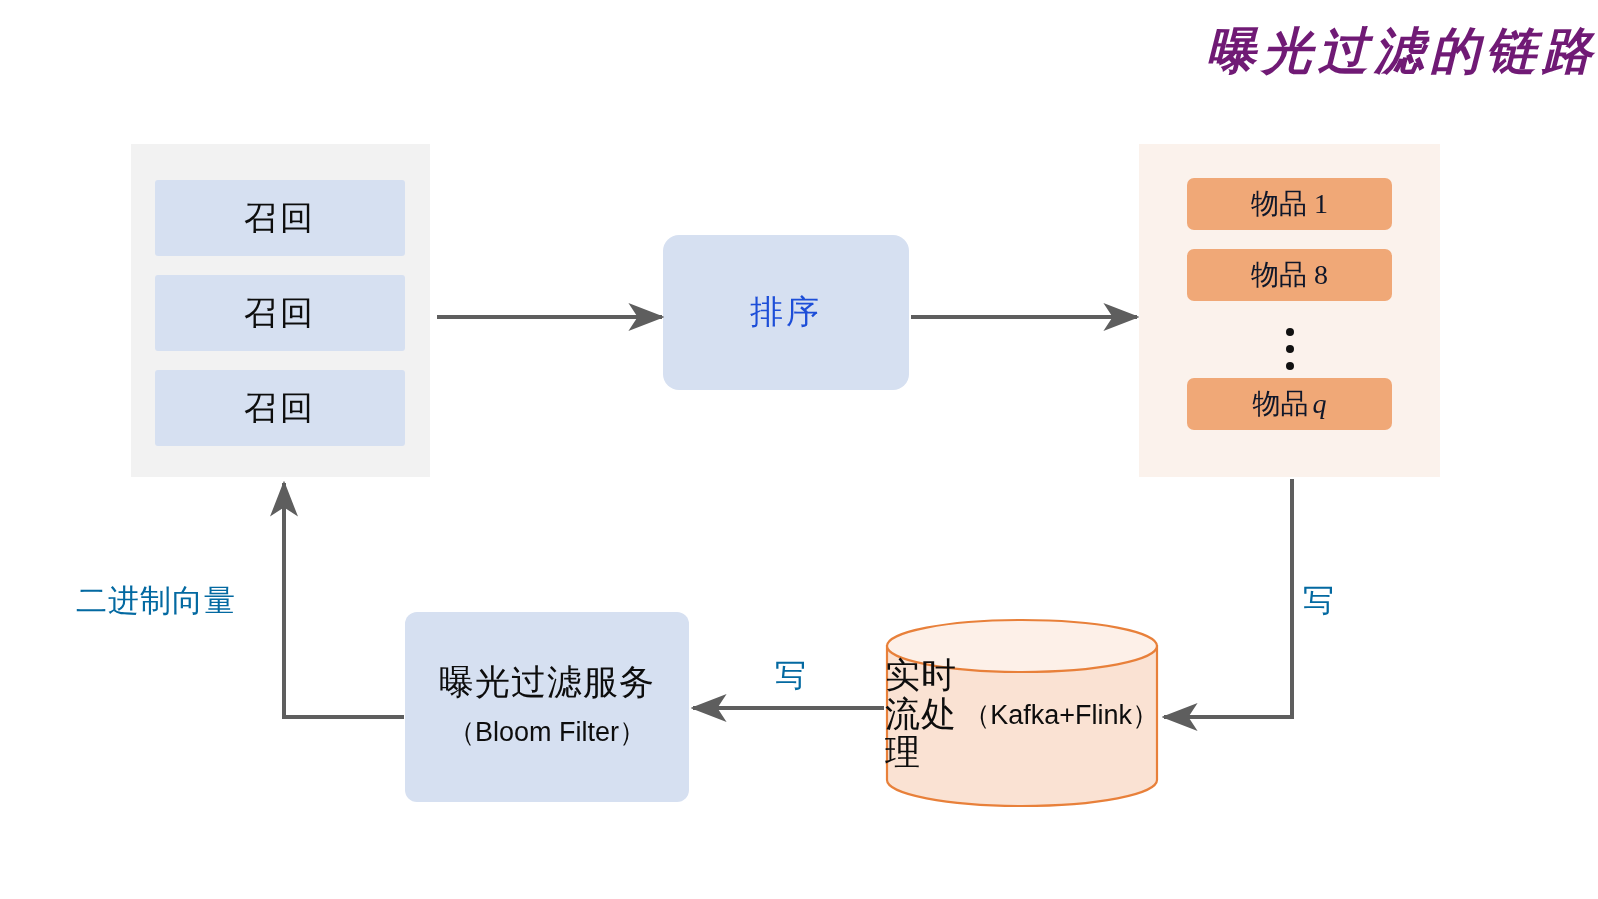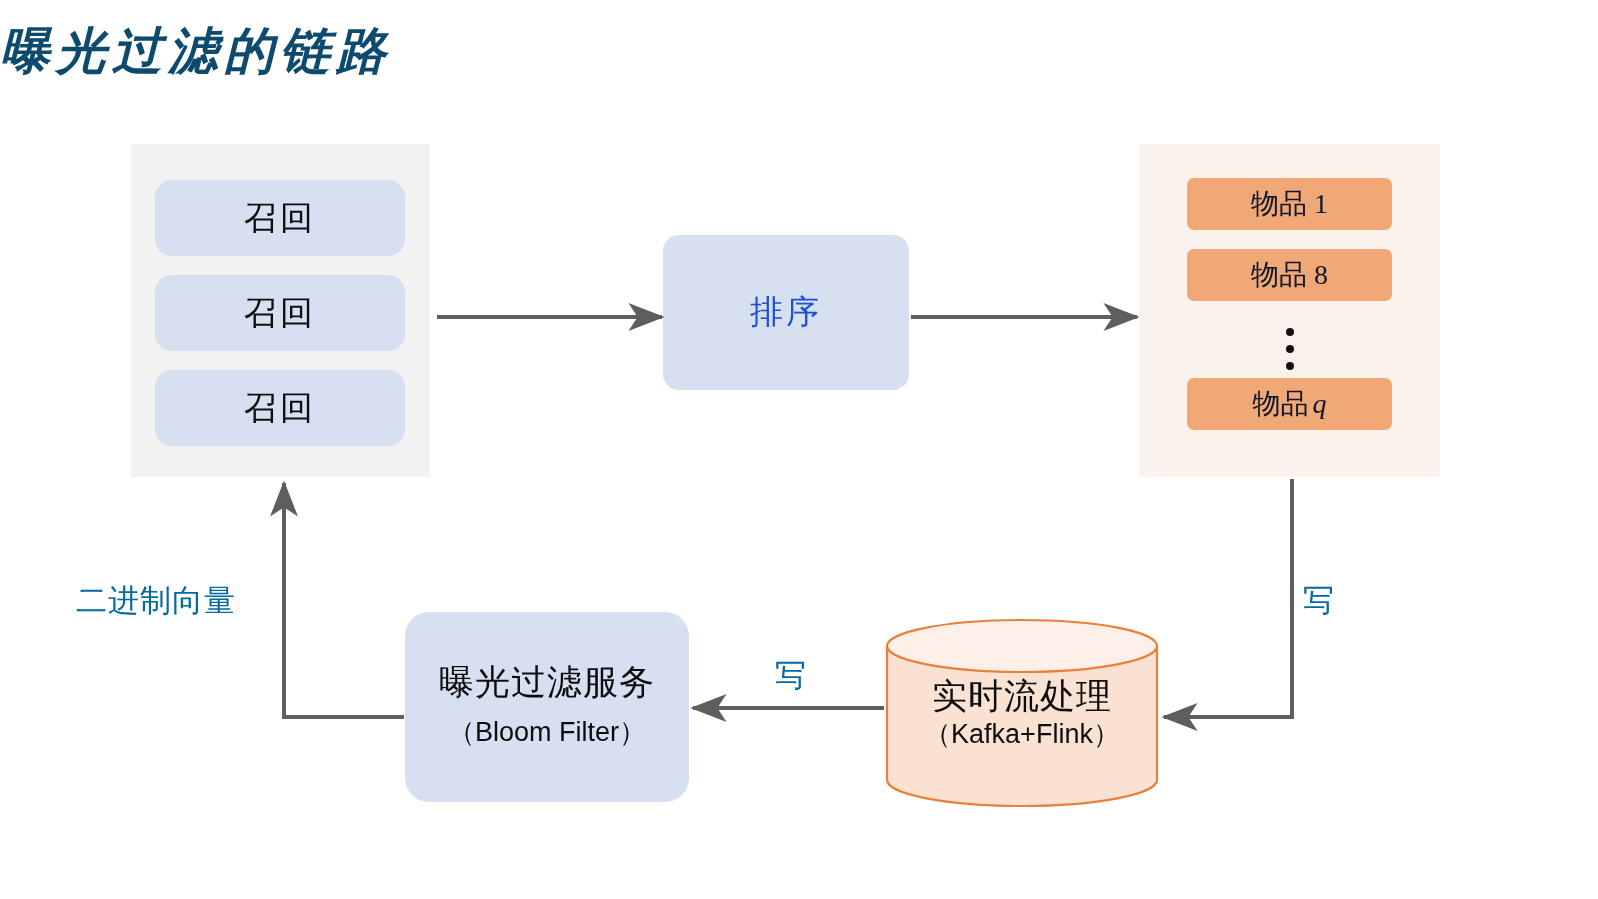--- a/index.html
+++ b/index.html
@@ -15,27 +15,27 @@
     font-family: "Liberation Sans", "DejaVu Sans", sans-serif;
     color: #1a1a1a;
   }
 
   
   #diagram-title {
     position: absolute;
     top: 18px;
     left: 0;
     width: 1598px;
-    text-align: left;
+    text-align: right;
     font-family: "Liberation Serif", "DejaVu Serif", serif;
     font-weight: bold;
     font-style: italic;
     font-size: 50px;
     letter-spacing: 6px;
-    color: #0c4a6e;
+    color: #701a75;
     white-space: nowrap;
   }
 
   
   .panel {
     position: absolute;
     box-sizing: border-box;
   }
   #recall-panel {
     left: 131px;
@@ -50,21 +50,21 @@
     width: 301px;
     height: 333px;
     background: #fbf2ec;
   }
 
   
   .rbox {
     position: absolute;
     box-sizing: border-box;
     background: #d6e0f1;
-    border-radius: 17px;
+    border-radius: 3px;
     display: flex;
     align-items: center;
     justify-content: center;
     font-family: "Liberation Serif", "DejaVu Serif", serif;
     color: #0d0d0d;
   }
   .recall-box {
     left: 155px;
     width: 250px;
     height: 76px;
@@ -133,21 +133,21 @@
   }
 
   
   #bloom-box {
     position: absolute;
     left: 405px;
     top: 612px;
     width: 284px;
     height: 190px;
     background: #d6e0f1;
-    border-radius: 24px;
+    border-radius: 12px;
     display: flex;
     flex-direction: column;
     align-items: center;
     justify-content: center;
     color: #0d0d0d;
   }
   #bloom-box .line1 {
     font-family: "Liberation Serif", "DejaVu Serif", serif;
     font-size: 35px;
     letter-spacing: 1px;
@@ -169,21 +169,21 @@
     height: 190px;
   }
   #stream-cylinder svg { display: block; }
   #stream-label {
     position: absolute;
     left: 885px;
     top: 660px;
     width: 274px;
     height: 110px;
     display: flex;
-    flex-direction: column;
+    flex-direction: row;
     align-items: center;
     justify-content: center;
     color: #0d0d0d;
     pointer-events: none;
   }
   #stream-label .line1 {
     font-family: "Liberation Serif", "DejaVu Serif", serif;
     font-size: 35px;
     letter-spacing: 1px;
     line-height: 1.1;

